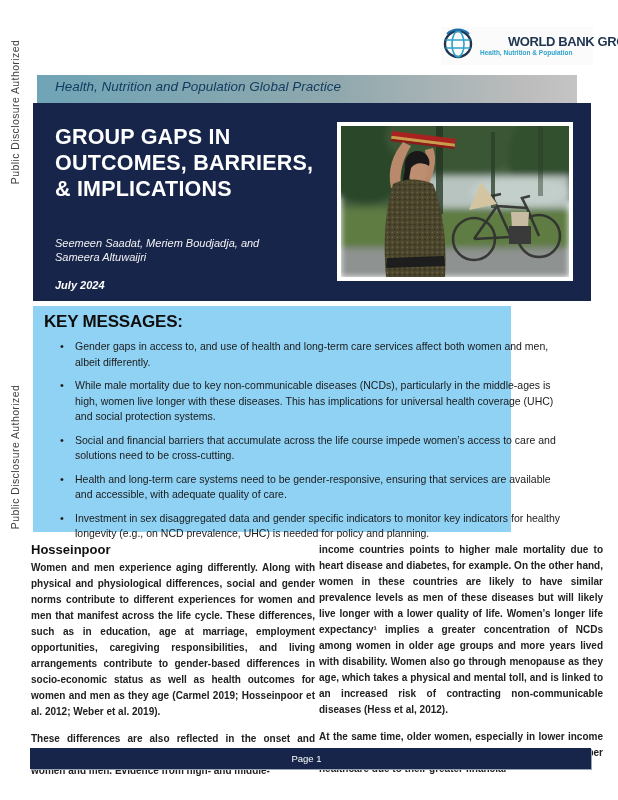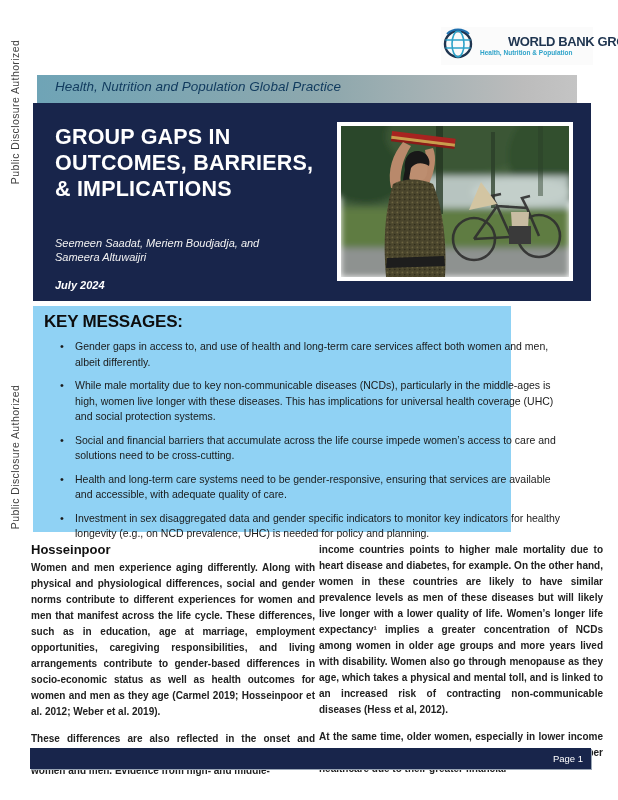--- a/index.html
+++ b/index.html
@@ -74,21 +74,21 @@
   .intro-heading { font-size:13px; font-weight:bold; color:#111; margin-bottom:3px; }
   .col p {
     font-size:10px; line-height:16px; color:#212121;
     text-align:justify; margin-bottom:11px;font-weight:bold;
   }
 
   
   .footer-bar {
     position:absolute; left:30px; top:748px; width:561px; height:21px;
     background:#18254b; color:#ffffff;
-    font-size:9.5px; line-height:21px; text-align:right; padding-right:8px;
+    font-size:9.5px; line-height:21px; text-align:center; padding-right:8px;
     box-shadow:1px 1px 0 #9aa6b5;
   }
 </style>
 </head>
 <body>
 
 <div class="page">
 
   <div class="disclosure first">Public Disclosure Authorized</div>
   <div class="disclosure second">Public Disclosure Authorized</div>

